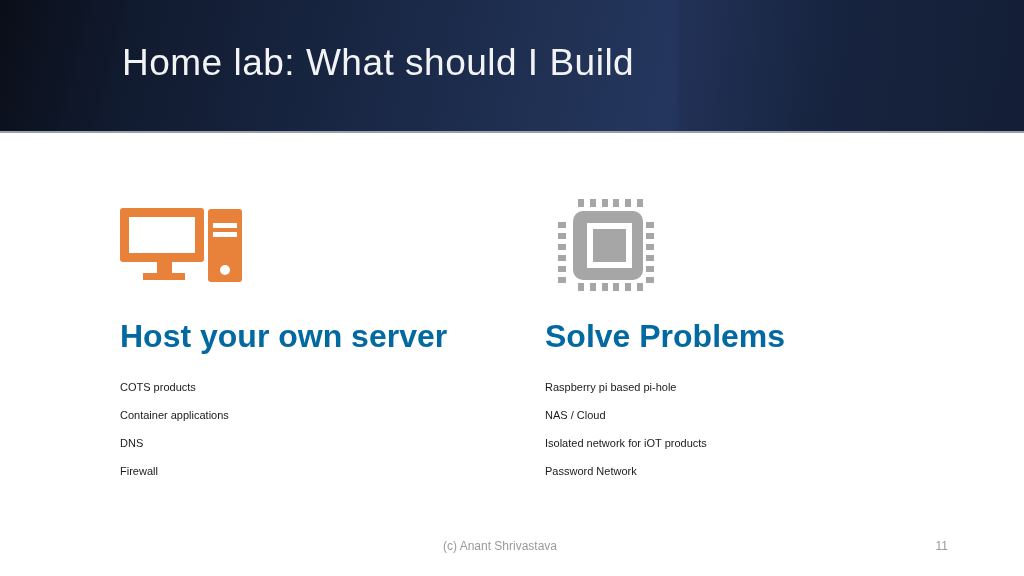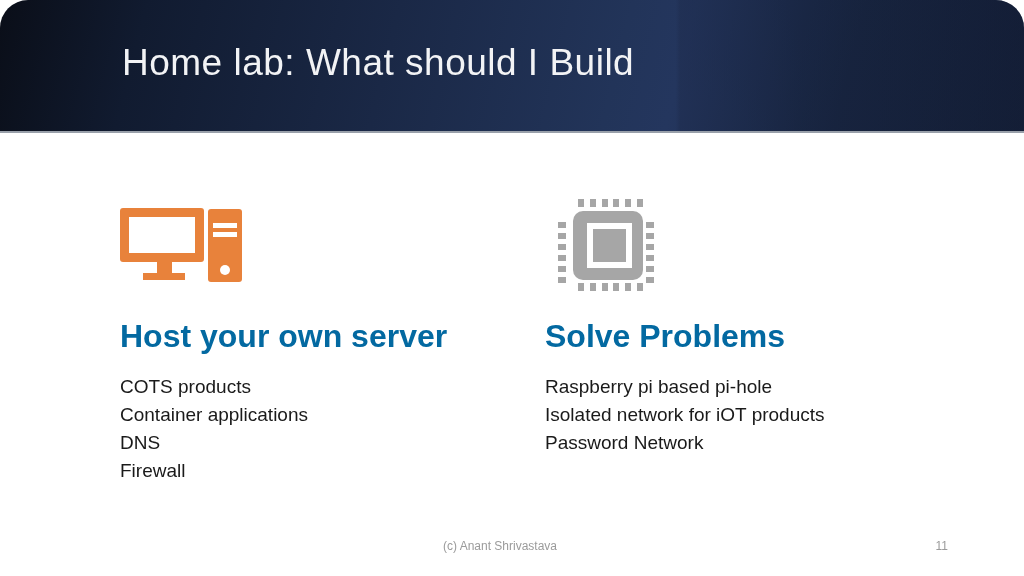--- a/index.html
+++ b/index.html
@@ -3,21 +3,20 @@
 <meta charset="utf-8">
 <style>
   html, body { margin: 0; padding: 0; background: #ffffff; }
   .slide {
     position: relative;
     width: 1024px;
     height: 576px;
     overflow: hidden;
     background: #ffffff;
     font-family: "Liberation Sans", sans-serif;
-    border-radius: 28px;
   }
   .slide-header {
     position: absolute;
     left: 0; top: 0;
     width: 1024px; height: 131px;
     background:
       linear-gradient(to right, rgba(0,0,0,0) 66%, rgba(30,44,78,0.55) 66.4%, rgba(16,26,48,0.35) 78%, rgba(14,22,42,0.45) 100%),
       linear-gradient(104deg, #0a0e18 0%, #111b30 14%, #1a2846 38%, #223459 60%, #24365e 66%, #1b2947 82%, #182440 100%);
     border-bottom: 2px solid #99a0aa;
   }
@@ -52,21 +51,21 @@
     top: 373px;
     margin: 0;
     padding: 0;
     list-style: none;
   }
   .col-list.left  { left: 120px; width: 400px; }
   .col-list.right { left: 545px; width: 420px; }
   .col-list li {
     height: 28px;
     line-height: 28px;
-    font-size: 19px;
+    font-size: 11px;
     color: #1a1a1a;
     white-space: nowrap;
   }
   .slide-footer-copyright {
     position: absolute;
     left: 0; top: 539px;
     width: 1000px;
     text-align: center;
     font-size: 12px;
     color: #9b9b9b;
@@ -140,20 +139,21 @@
             <rect x="88" y="79" width="8" height="6"></rect>
           <rect x="15" y="13" width="70" height="69" rx="10"></rect>
         </g>
         <rect x="29" y="25" width="45" height="45" fill="#ffffff"></rect>
         <rect x="35" y="31" width="33" height="33" fill="#A6A6A6"></rect>
       </svg>
     </div>
     <h2 class="col-heading right">Solve Problems</h2>
     <ul class="col-list right">
       <li>Raspberry pi based pi-hole</li>
+      <li>NAS / Cloud</li>
       <li>Isolated network for iOT products</li>
       <li>Password Network</li>
     </ul>
   </section>
 
   <footer>
     <div class="slide-footer-copyright">(c) Anant Shrivastava</div>
     <div class="slide-footer-page">11</div>
   </footer>
 

